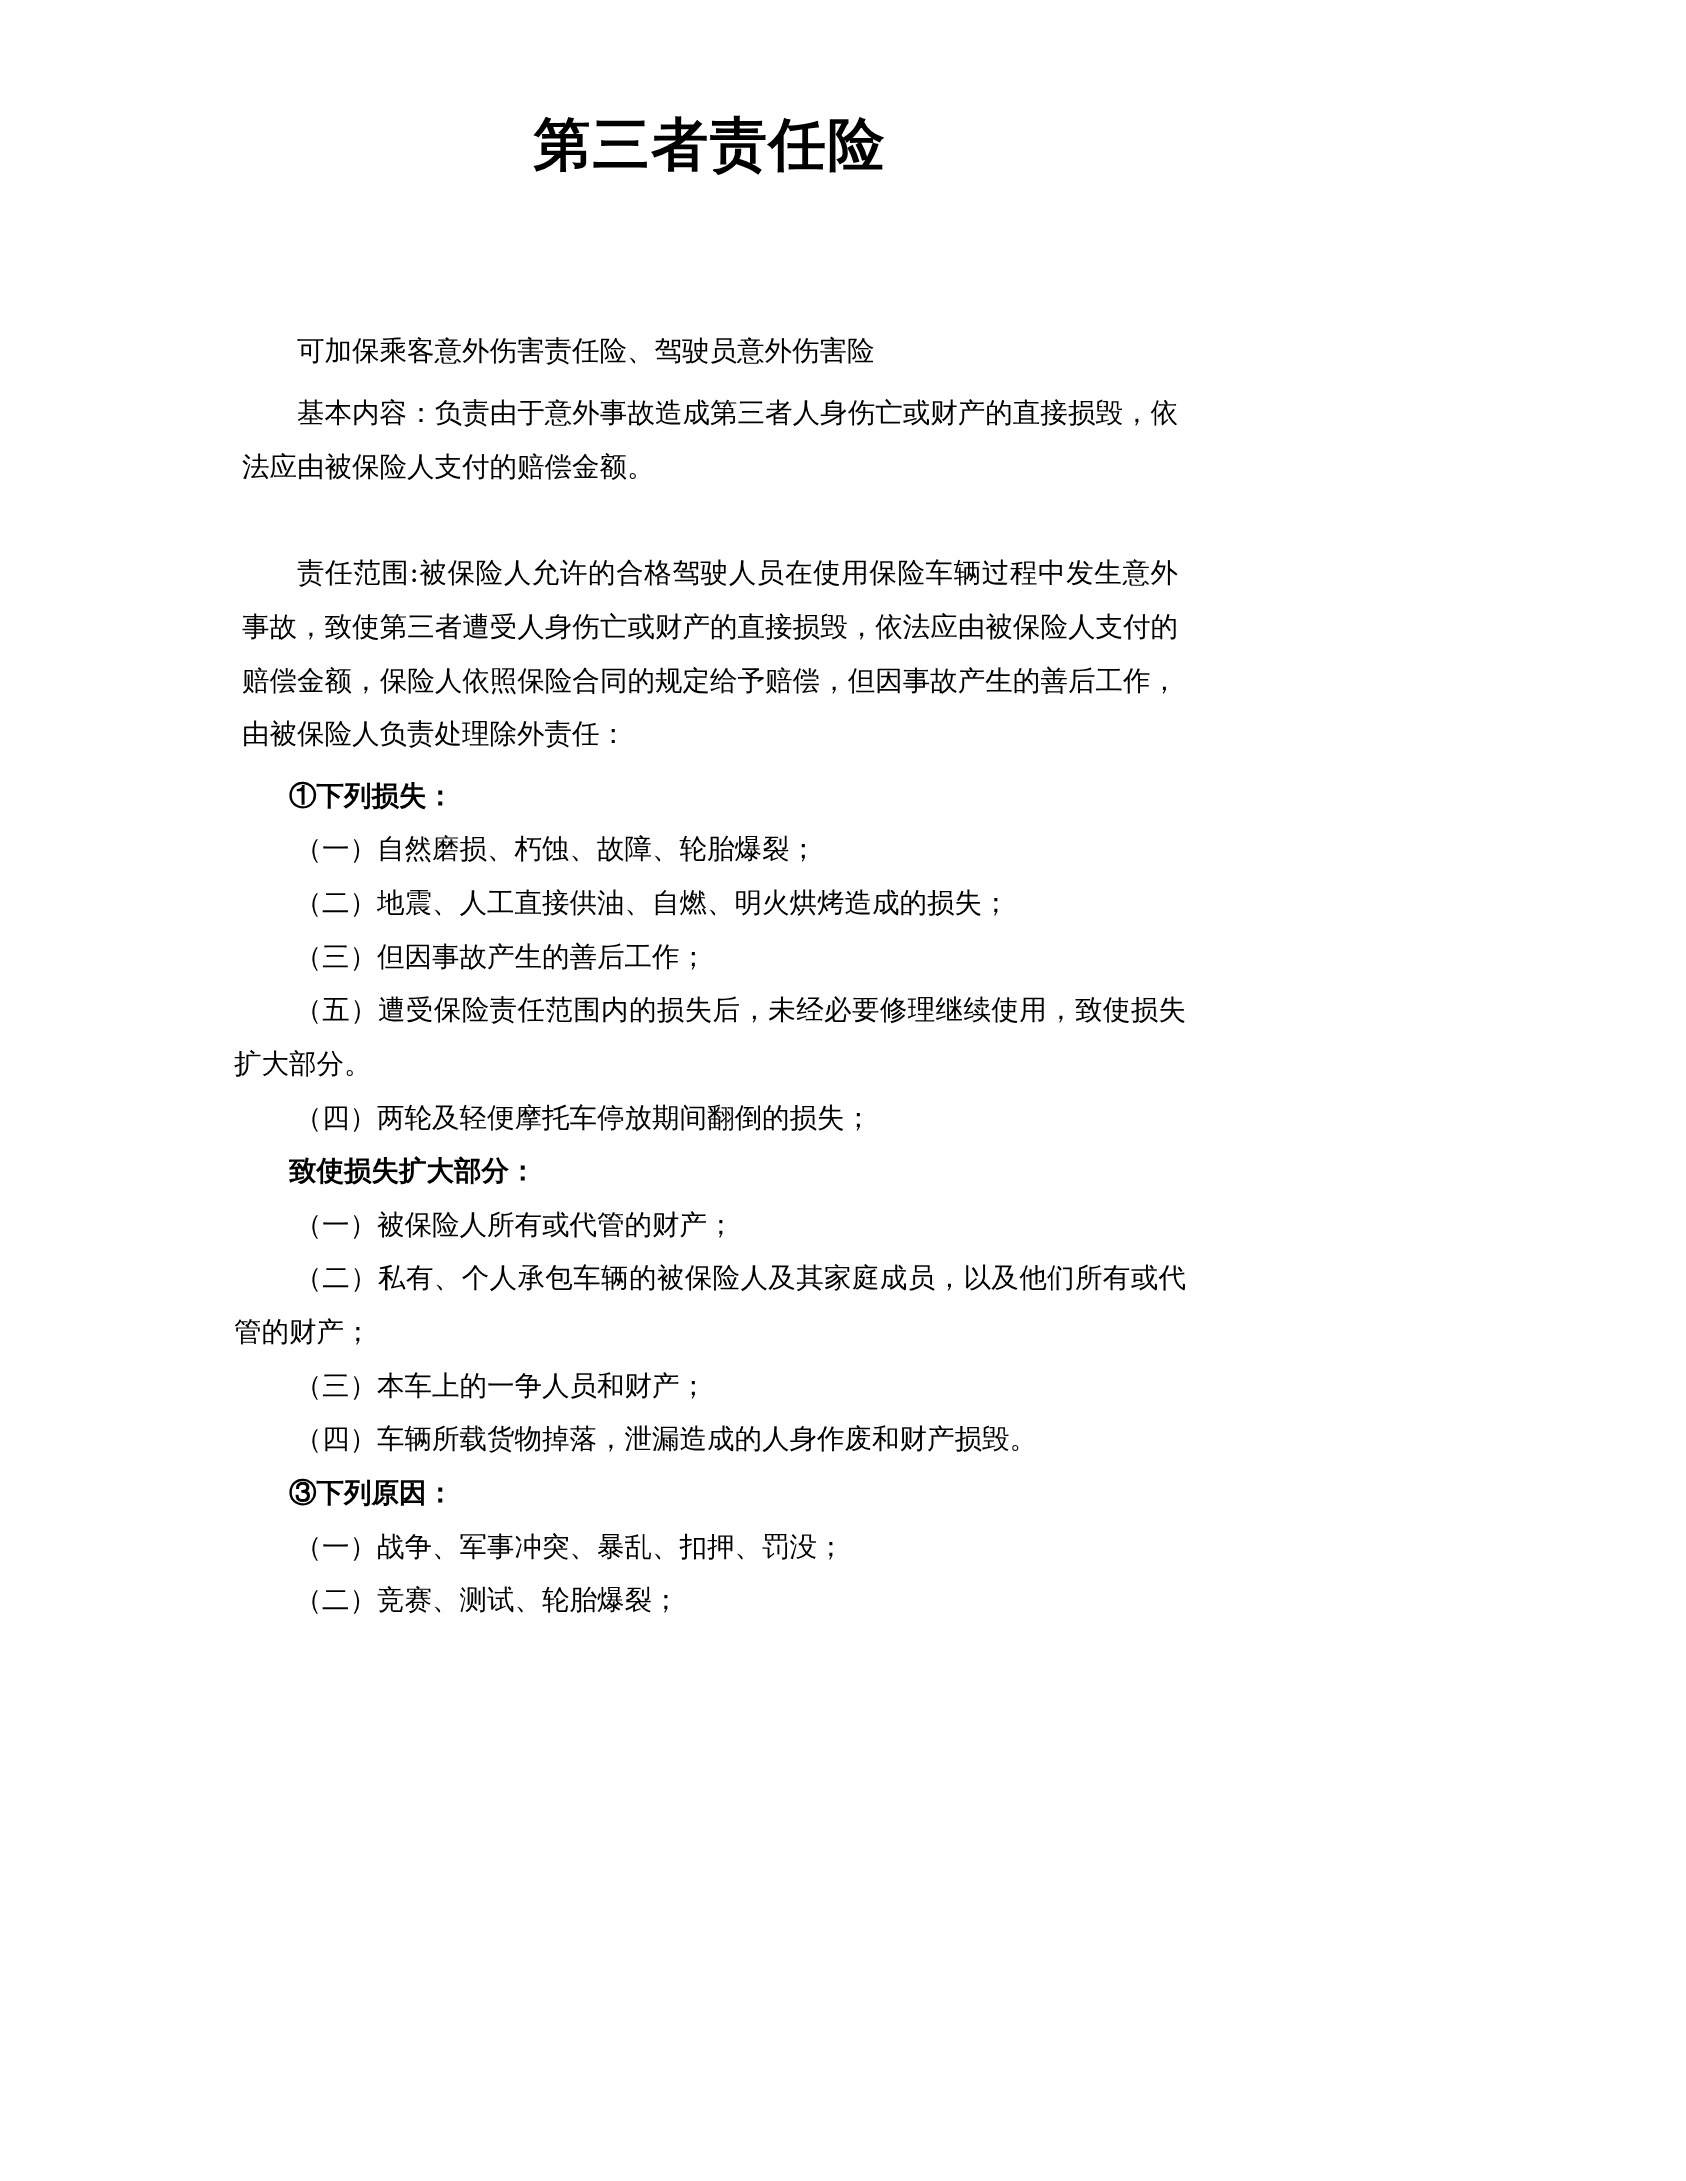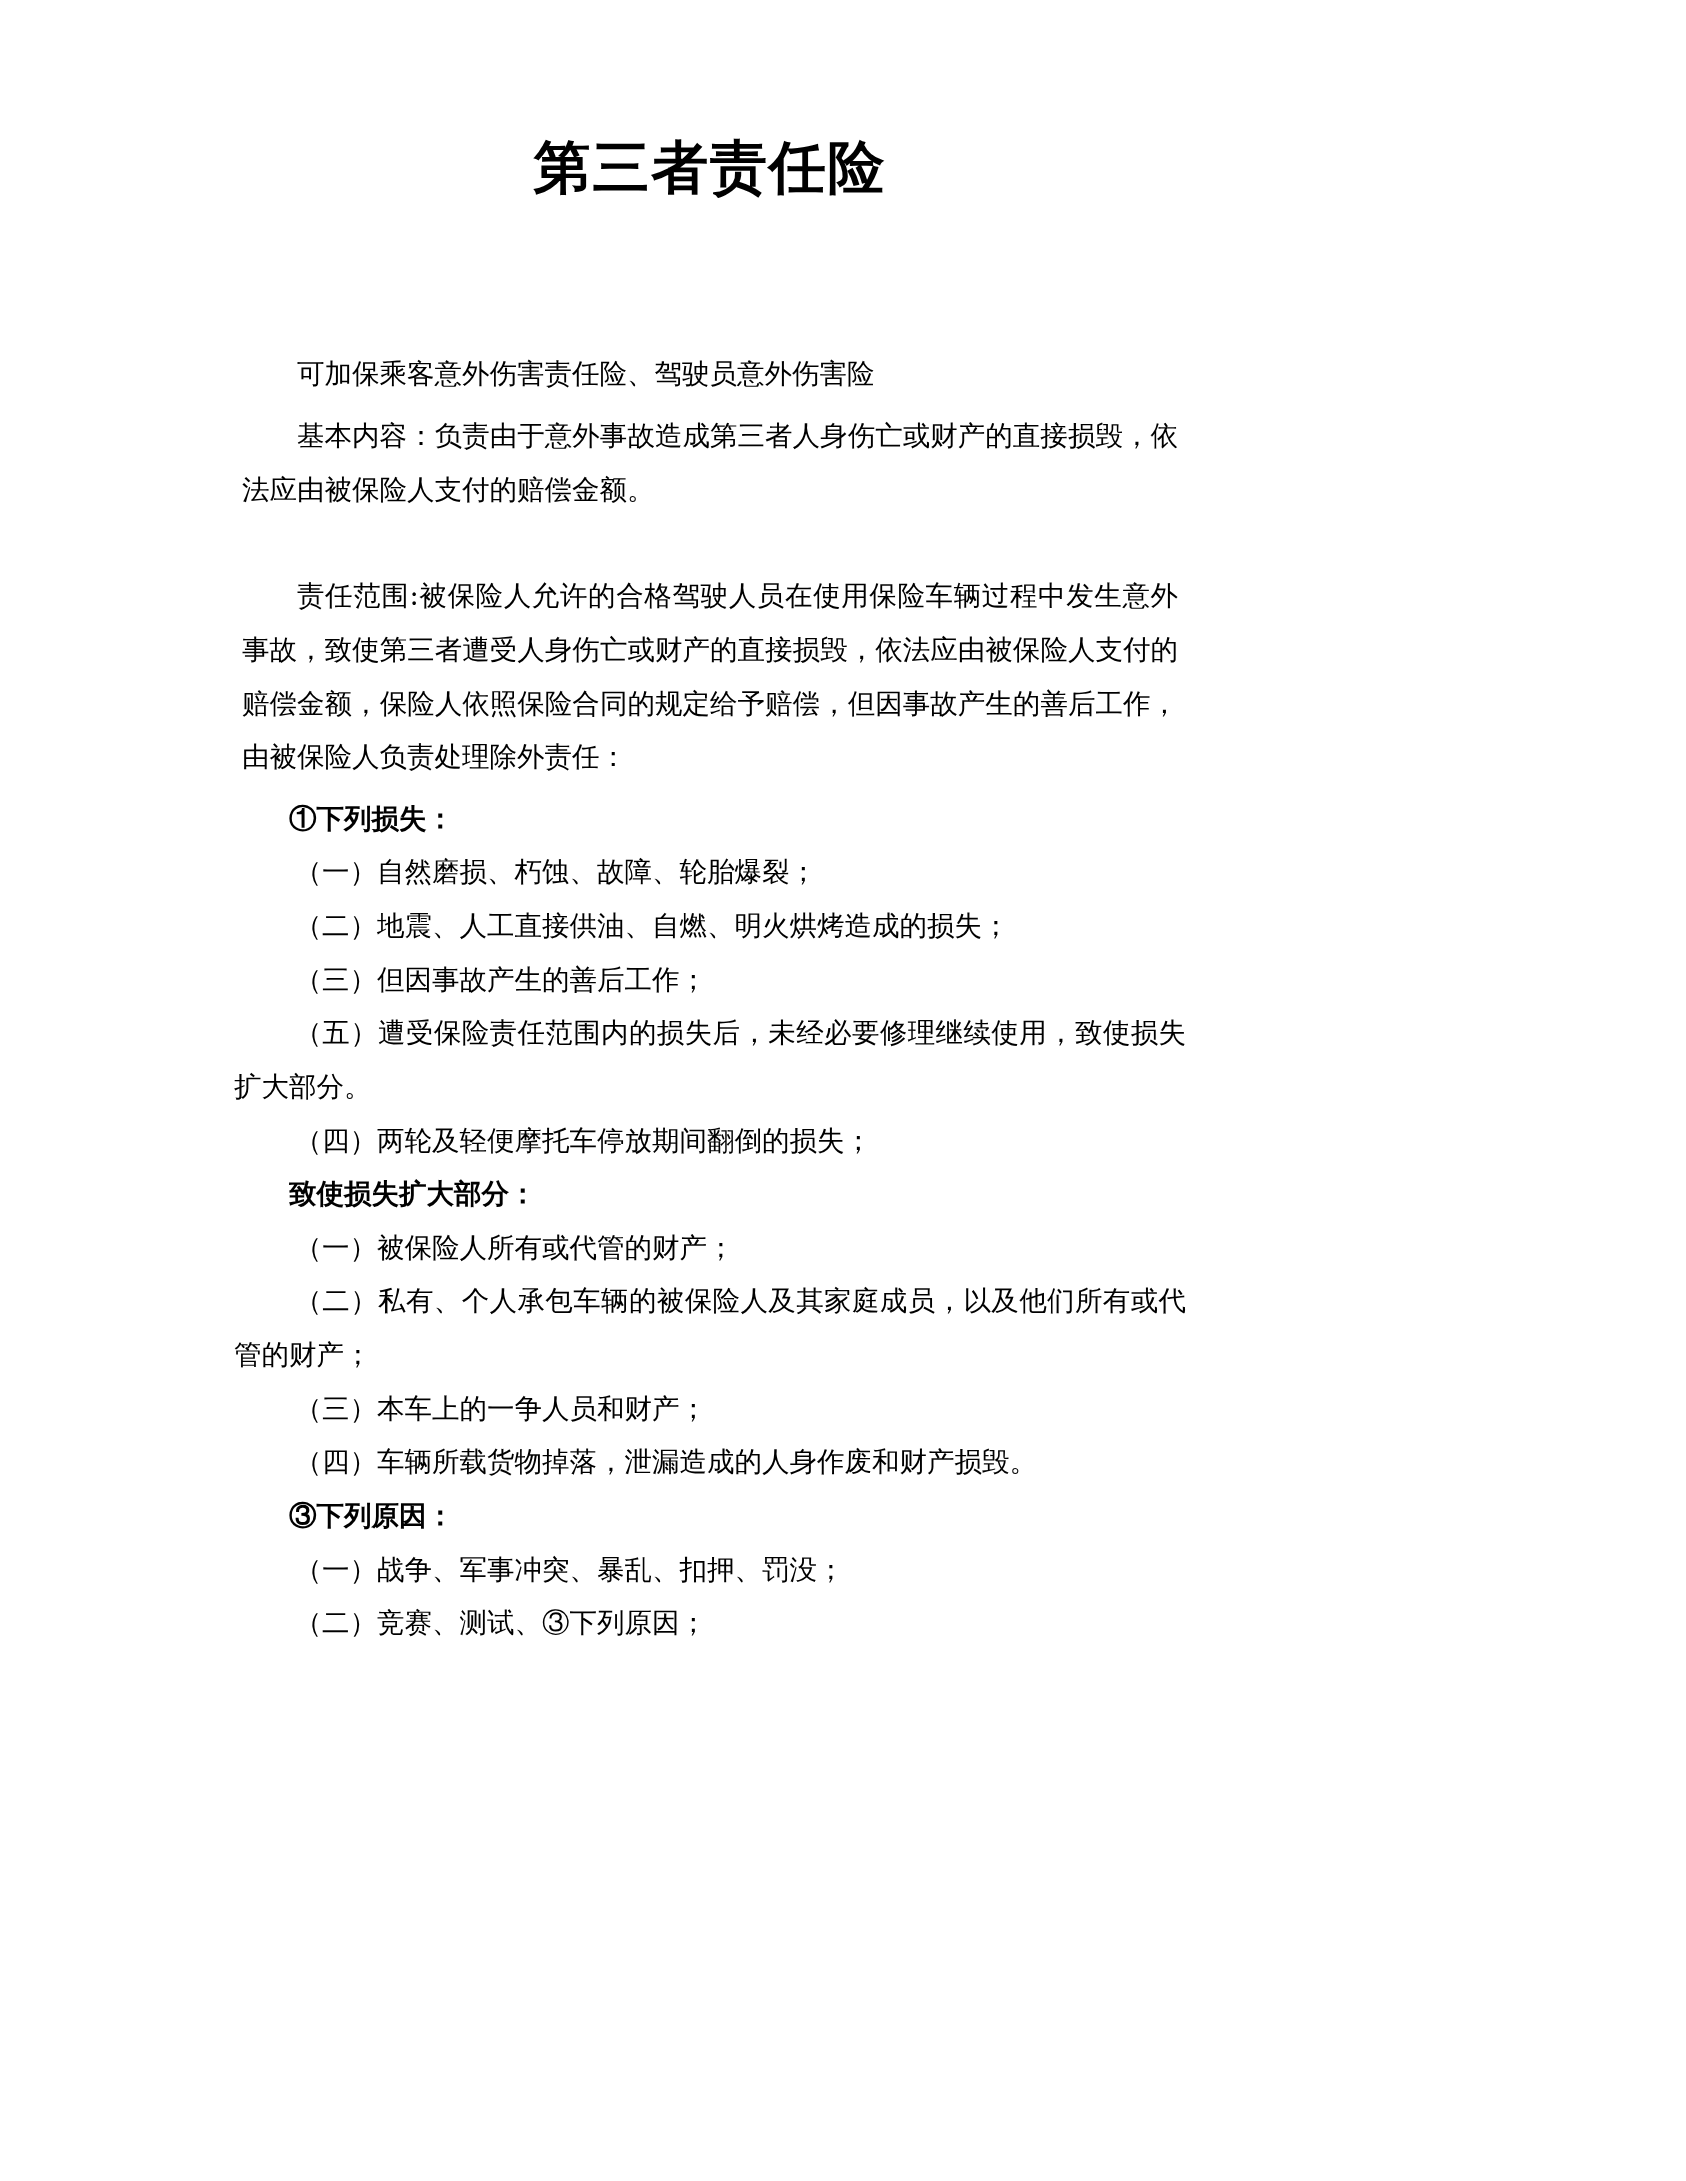--- a/index.html
+++ b/index.html
@@ -11,21 +11,21 @@
     width: 1686px;
     min-height: 2182px;
     font-family: "DejaVu Serif", "Liberation Serif", serif;
     color: #000000;
     -webkit-font-smoothing: antialiased;
   }
   .page {
     width: 1420px;
     min-height: 2182px;
     box-sizing: border-box;
-    padding: 96px 234px 110px 234px;
+    padding: 73px 234px 110px 234px;
     background: #ffffff;
   }
   .doc-title {
     font-family: "DejaVu Sans", "Liberation Sans", sans-serif;
     font-weight: bold;
     font-size: 57px;
     line-height: 1.2;
     text-align: center;
     letter-spacing: 1.8px;
     margin: 37px 0 0 0;
@@ -82,17 +82,17 @@
     <p class="sub-item">（四）两轮及轻便摩托车停放期间翻倒的损失；</p>
 
     <p class="list-item">致使损失扩大部分：</p>
     <p class="sub-item">（一）被保险人所有或代管的财产；</p>
     <p class="sub-item">（二）私有、个人承包车辆的被保险人及其家庭成员，以及他们所有或代管的财产；</p>
     <p class="sub-item">（三）本车上的一争人员和财产；</p>
     <p class="sub-item">（四）车辆所载货物掉落，泄漏造成的人身作废和财产损毁。</p>
 
     <p class="list-item">③下列原因：</p>
     <p class="sub-item">（一）战争、军事冲突、暴乱、扣押、罚没；</p>
-    <p class="sub-item">（二）竞赛、测试、③下列原因；</p>
+    <p class="sub-item">（二）竞赛、测试、轮胎爆裂；</p>
 
   </div>
 </div>
 
 
 </body></html>

